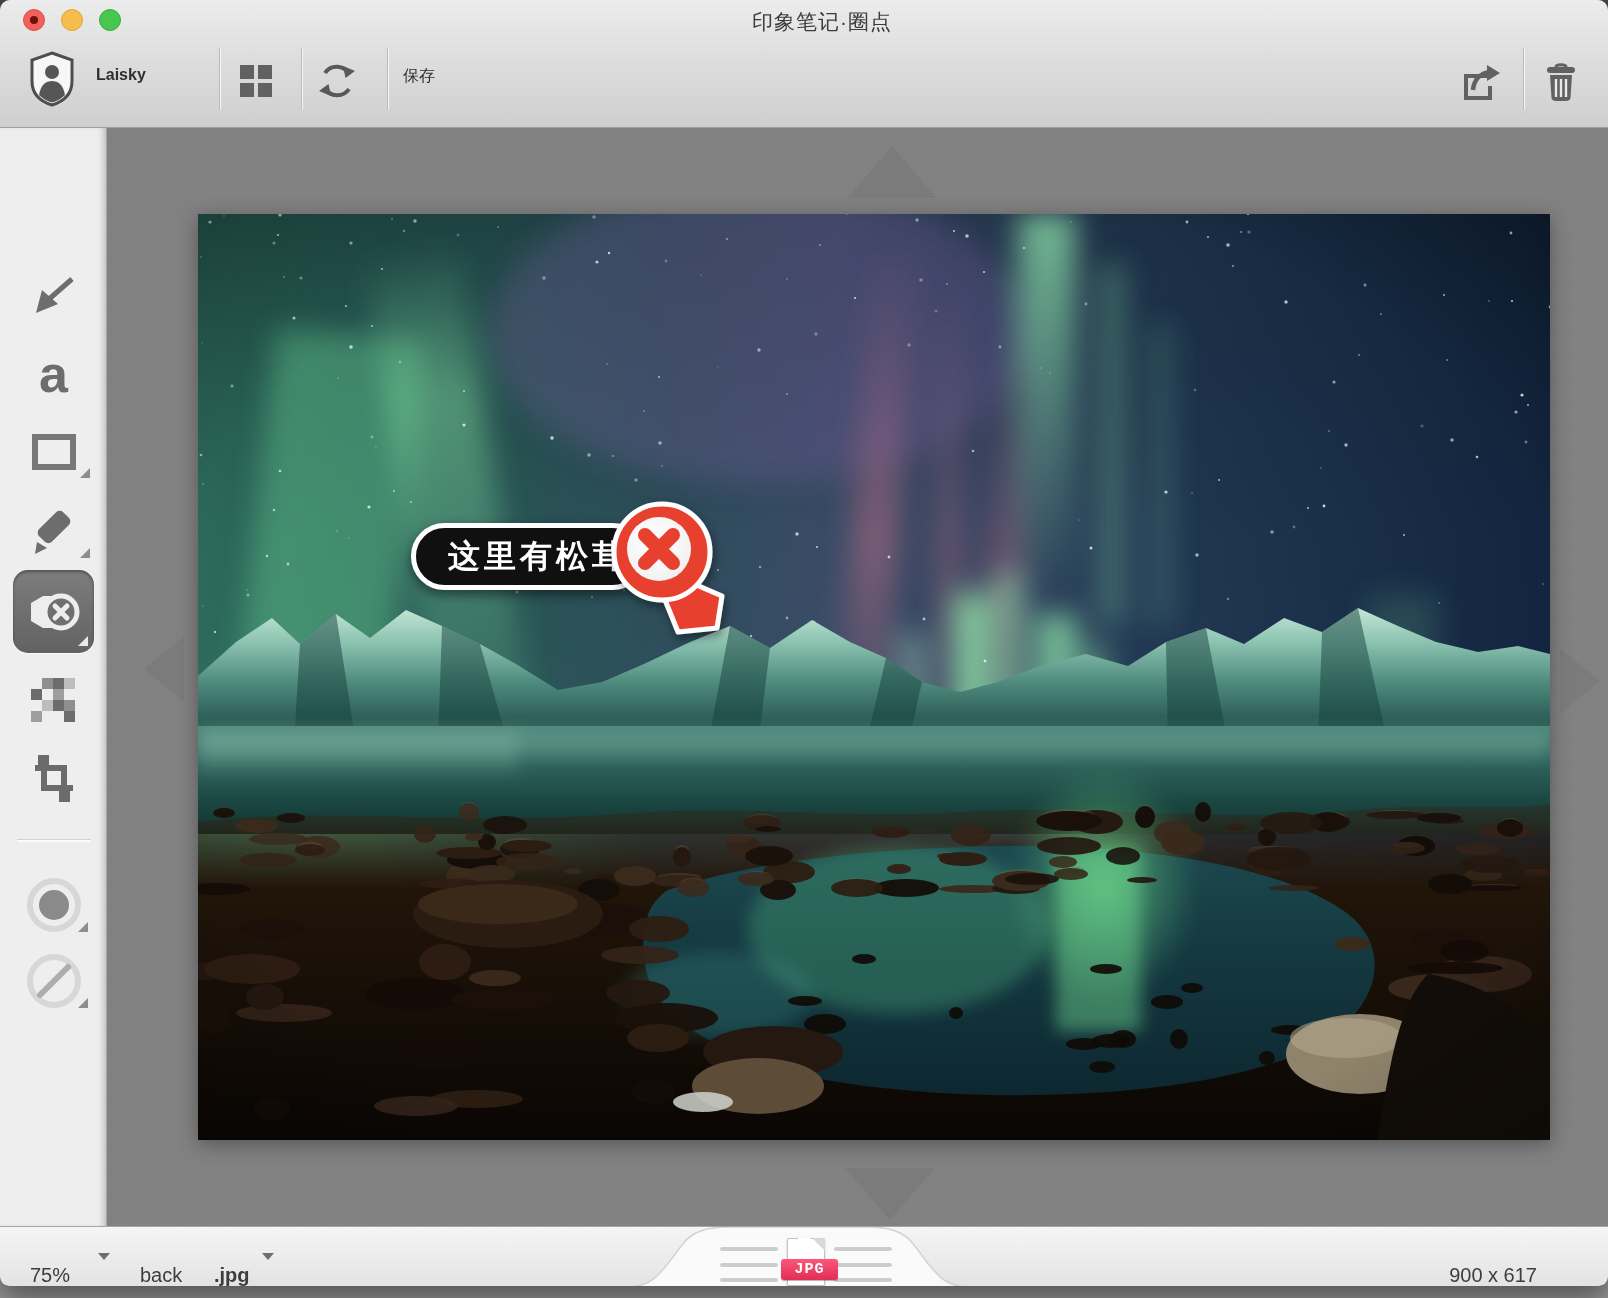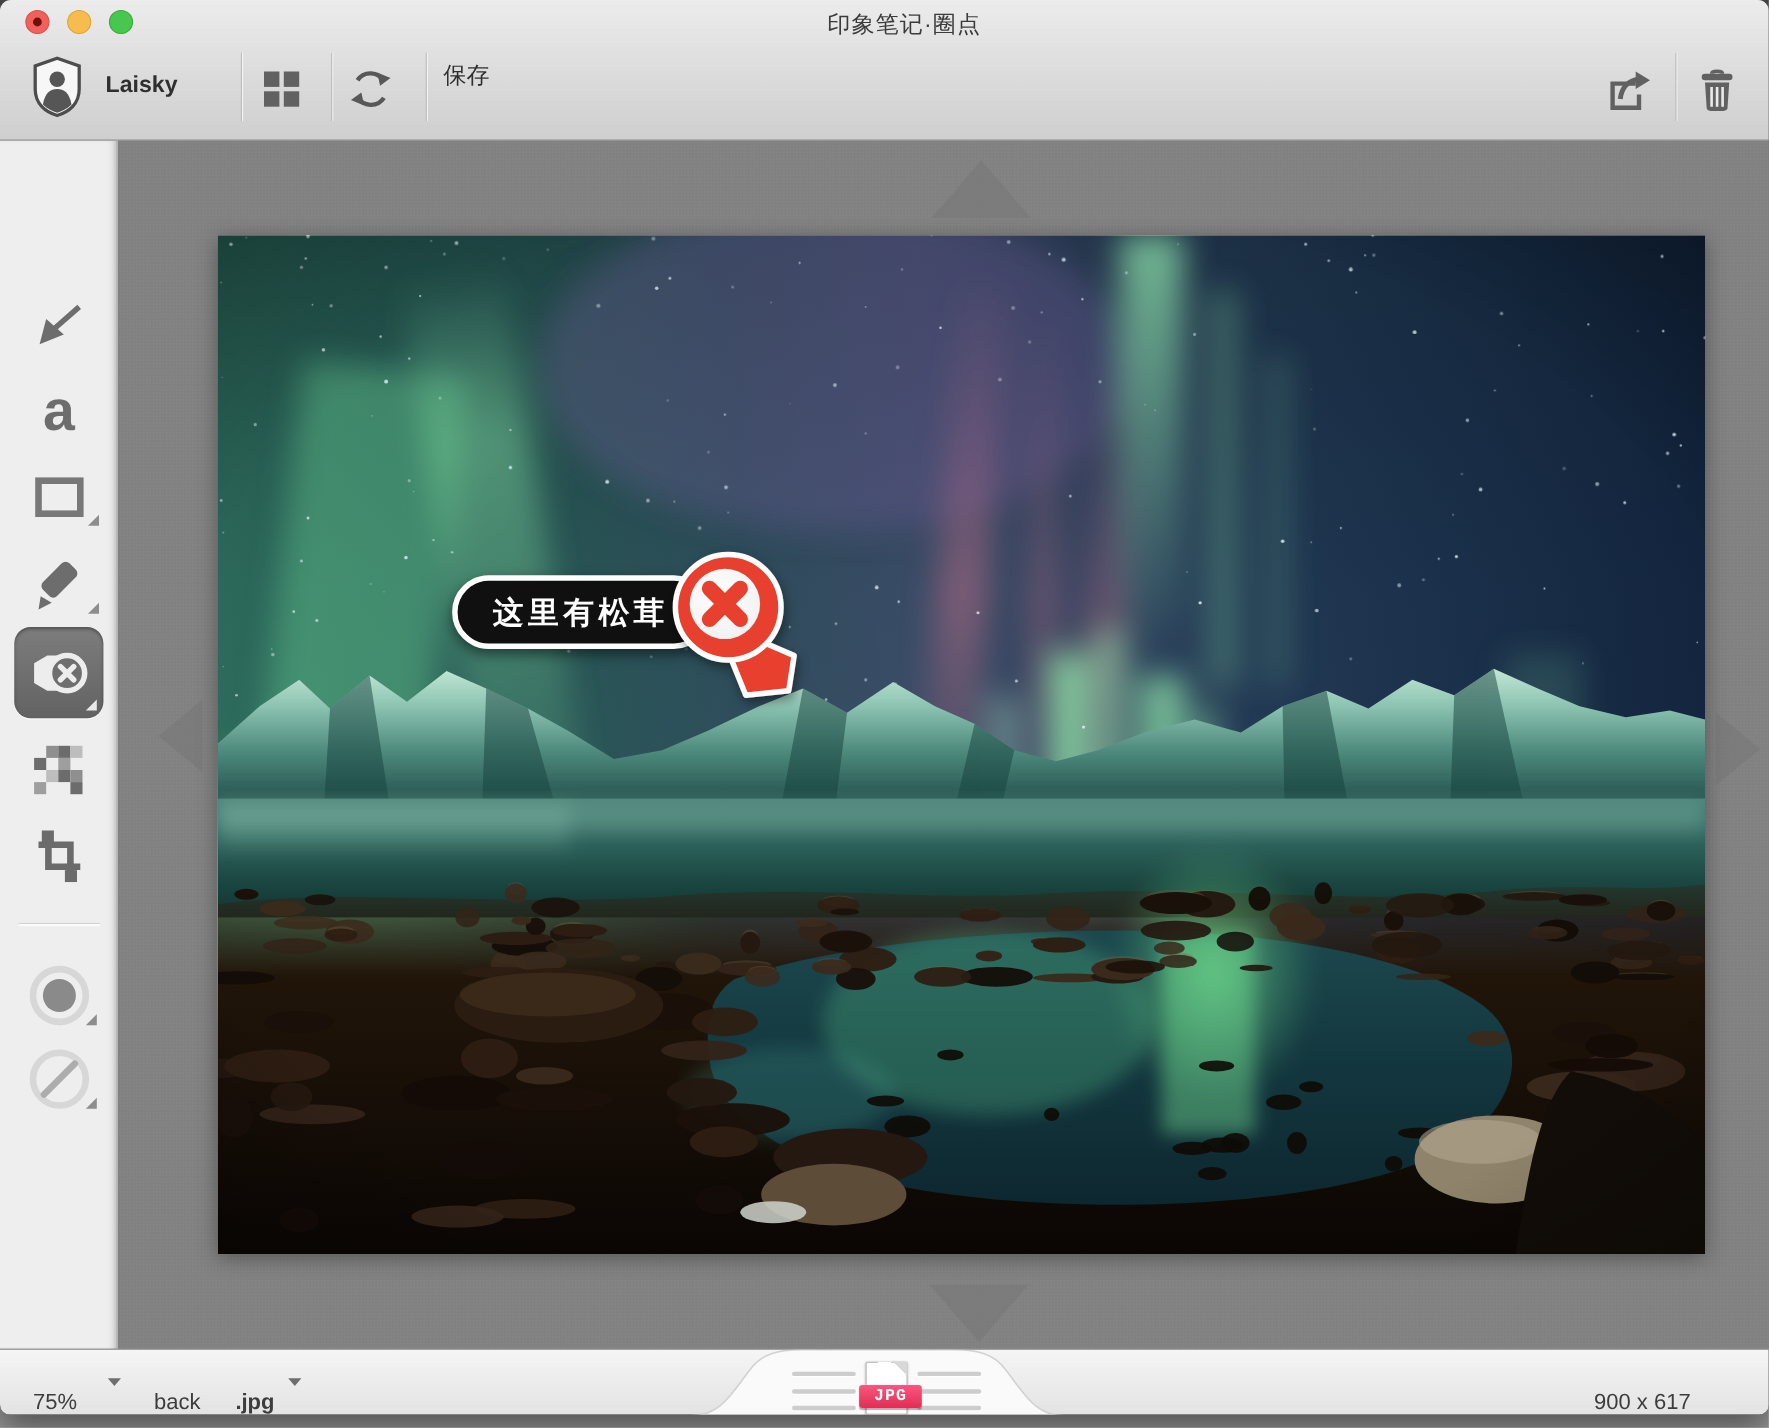--- a/index.html
+++ b/index.html
@@ -24,21 +24,21 @@
   .traffic { position:absolute; top:9px; width:22px; height:22px; border-radius:50%; }
   .tl-close { left:23px; background:#f1605a; border:1px solid #dd4f48; }
   .tl-close::after{ content:""; position:absolute; left:6px; top:6px; width:8px; height:8px; border-radius:50%; background:#6e100c; }
   .tl-min   { left:61px; background:#f6bd4e; border:1px solid #e0a433; }
   .tl-zoom  { left:99px; background:#48c74e; border:1px solid #35ab3c; }
   .win-title {
     position:absolute; top:8px; left:0; width:100%; text-align:center;
     font-size:21px; font-weight:500; color:#3b3b3b; letter-spacing:1px;margin-left:18px;
   }
   .tb-sep { position:absolute; top:48px; height:62px; width:1px; background:#bdbdbd; box-shadow:1px 0 0 #f4f4f4; }
-  .tb-text { position:absolute; font-size:21px; color:#2f2f2f; }
+  .tb-text { position:absolute; font-size:16px; color:#2f2f2f; }
   .icon-btn { position:absolute; cursor:default; }
   
   .capture-btn {
     position:absolute; left:676px; top:55px; width:217px; height:50px;
     border:1px solid #979797; border-radius:8px;
     background:linear-gradient(#ffffff,#e3e3e3 48%,#cfcfcf);
     box-shadow:0 1px 1px rgba(255,255,255,.8), inset 0 1px 0 #fff;
     display:flex; align-items:center;
   }
   .capture-label { font-size:21px; color:#3a3a3a; margin-left:10px; }
@@ -81,21 +81,21 @@
   .nav-left  { left:36px;  top:508px; border-width:33px 40px 33px 0; border-color:transparent #767676 transparent transparent; }
   .nav-right { left:1452px;top:520px; border-width:33px 0 33px 40px; border-color:transparent transparent transparent #767676; }
   
   .annotation { position:absolute; left:0; top:0; width:100%; height:100%; }
   .pill {
     position:absolute; left:213px; top:309px; width:235px; height:67px;
     background:#101010; border:5px solid #ffffff; border-radius:34px;
     box-shadow:0 5px 12px rgba(0,0,0,.5);
     display:flex; align-items:center; justify-content:flex-start;
   }
-  .pill-label { color:#ffffff; font-size:28px; font-weight:bold; letter-spacing:4px; margin-left:32px; white-space:nowrap; }
+  .pill-label { color:#ffffff; font-size:32px; font-weight:bold; letter-spacing:4px; margin-left:32px; white-space:nowrap; }
   .stamp-svg { position:absolute; left:394px; top:272px; width:152px; height:164px; }
   
   .statusbar {
     position:absolute; left:0; top:1226px; width:1608px; height:60px;
     background:linear-gradient(#f5f5f5,#e3e3e3);
     border-top:1px solid #a5a5a5;
     border-radius:0 0 9px 9px;
   }
   .sb-text { position:absolute; top:17px; font-size:20px; color:#3d3d3d;margin-top:20px; }
   .caret-small { position:absolute; top:26px; width:0; height:0; border-left:6px solid transparent; border-right:6px solid transparent; border-top:7px solid #6e6e6e; }
@@ -156,21 +156,21 @@
       <svg width="42" height="42" viewBox="0 0 42 42" fill="none">
         <path d="M33 14 A14 14 0 0 0 9 13" stroke="#585858" stroke-width="4"></path>
         <polygon points="31,4 33.5,16 43,9" fill="#585858" transform="translate(-4,2)"></polygon>
         <path d="M9 28 A14 14 0 0 0 33 29" stroke="#585858" stroke-width="4"></path>
         <polygon points="11,38 8.5,26 -1,33" fill="#585858" transform="translate(4,-2)"></polygon>
       </svg>
     </span>
 
     <div class="tb-sep" style="left:387px;"></div>
 
-    <span class="tb-text" style="left:403px; top:54px;">保存</span>
+    <span class="tb-text" style="left:403px; top:66px;">保存</span>
 
 
     <span class="icon-btn" style="left:1460px; top:64px;">
       <svg width="40" height="38" viewBox="0 0 40 38" fill="none">
         <path d="M27 12 H6 V34 H30 V22" stroke="#616161" stroke-width="4"></path>
         <path d="M13 26 C14 16 20 9 30 8" stroke="#616161" stroke-width="4.5"></path>
         <polygon points="27,1 40,9 27,17" fill="#616161"></polygon>
       </svg>
     </span>
     <div class="tb-sep" style="left:1523px;"></div>

